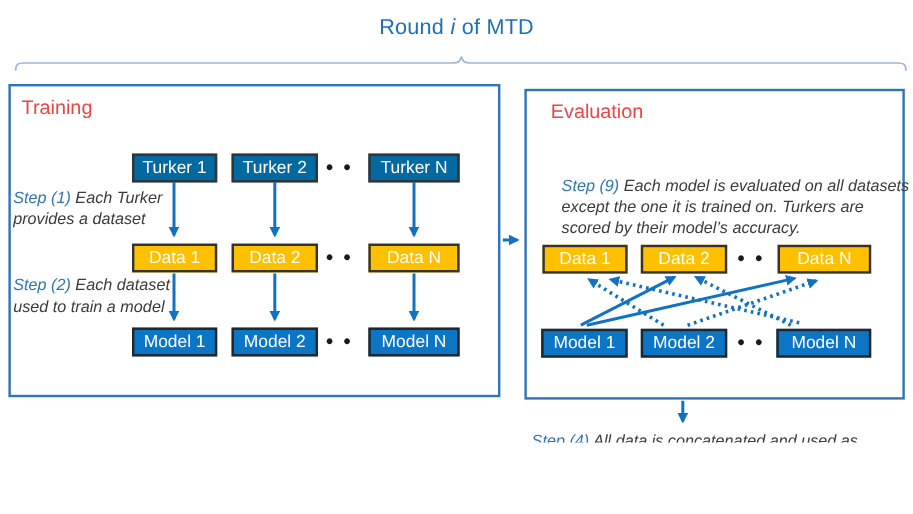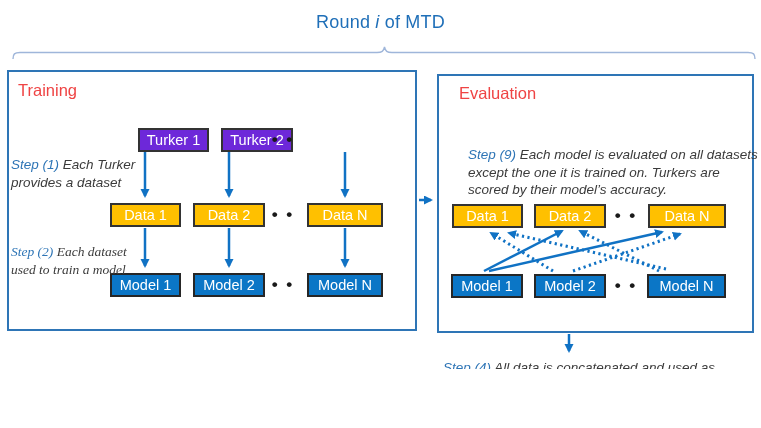--- a/index.html
+++ b/index.html
@@ -21,21 +21,21 @@
   .frame-title{
     position:absolute;font-size:16.5px;color:#ef4444;
   }
   .frame-title-training{left:18px;top:81px;}
   .frame-title-eval{left:449px;top:84px;margin-left:10px;}
   .box{
     position:absolute;height:24px;box-sizing:border-box;border:2px solid #333333;
     color:#ffffff;font-size:14.5px;text-align:center;line-height:20px;
     white-space:nowrap;overflow:hidden;
   }
-  .gray{background:#6d28d9;margin-left:28px;}
+  .gray{background:#0369a1;}
   .orange{background:#FFC000;}
   .blue{background:#0B76C6;border-color:#262626;}
   .dots{
     position:absolute;color:#1a1a1a;font-size:17px;font-weight:bold;
     letter-spacing:2px;text-align:center;line-height:24px;
   }
   .step{
     position:absolute;font-style:italic;font-size:13.5px;color:#3B3B3B;line-height:1.3;
   }
   .step .lbl{color:#2E75B6;}
@@ -89,35 +89,36 @@
   </svg>
 
   <div class="frame frame-training"></div>
   <div class="frame frame-eval"></div>
   <div class="frame-title frame-title-training">Training</div>
   <div class="frame-title frame-title-eval">Evaluation</div>
 
   <div class="box gray" style="left:110px;top:128px;width:71px;">Turker 1</div>
   <div class="box gray" style="left:193px;top:128px;width:72px;">Turker 2</div>
   <div class="dots" style="left:268px;top:128px;width:30px;">• •</div>
+  <div class="box gray" style="left:307px;top:128px;width:76px;">Turker N</div>
 
   <div class="box orange" style="left:110px;top:203px;width:71px;">Data 1</div>
   <div class="box orange" style="left:193px;top:203px;width:72px;">Data 2</div>
   <div class="dots" style="left:268px;top:203px;width:30px;">• •</div>
   <div class="box orange" style="left:307px;top:203px;width:76px;">Data N</div>
 
   <div class="box blue" style="left:110px;top:273px;width:71px;">Model 1</div>
   <div class="box blue" style="left:193px;top:273px;width:72px;">Model 2</div>
   <div class="dots" style="left:268px;top:273px;width:30px;">• •</div>
   <div class="box blue" style="left:307px;top:273px;width:76px;">Model N</div>
 
   <div class="step" style="left:11px;top:156px;width:126px;">
     <span class="lbl">Step (1)</span><span> Each Turker provides a dataset</span>
   </div>
-  <div class="step" style="left:11px;top:243px;width:138px;font-family:Liberation Serif, serif;">
+  <div class="step" style="left:11px;top:229px;width:138px;">
     <span class="lbl">Step (2)</span><span> Each dataset used to train a model</span>
   </div>
 
   <div class="step" style="left:468px;top:146px;width:290px;">
     <span class="lbl">Step (9)</span><span> Each model is evaluated on all datasets except the one it is trained on. Turkers are scored by their model’s accuracy.</span>
   </div>
 
   <div class="box orange" style="left:452px;top:204px;width:71px;">Data 1</div>
   <div class="box orange" style="left:534px;top:204px;width:72px;">Data 2</div>
   <div class="dots" style="left:608px;top:204px;width:36px;">• •</div>

